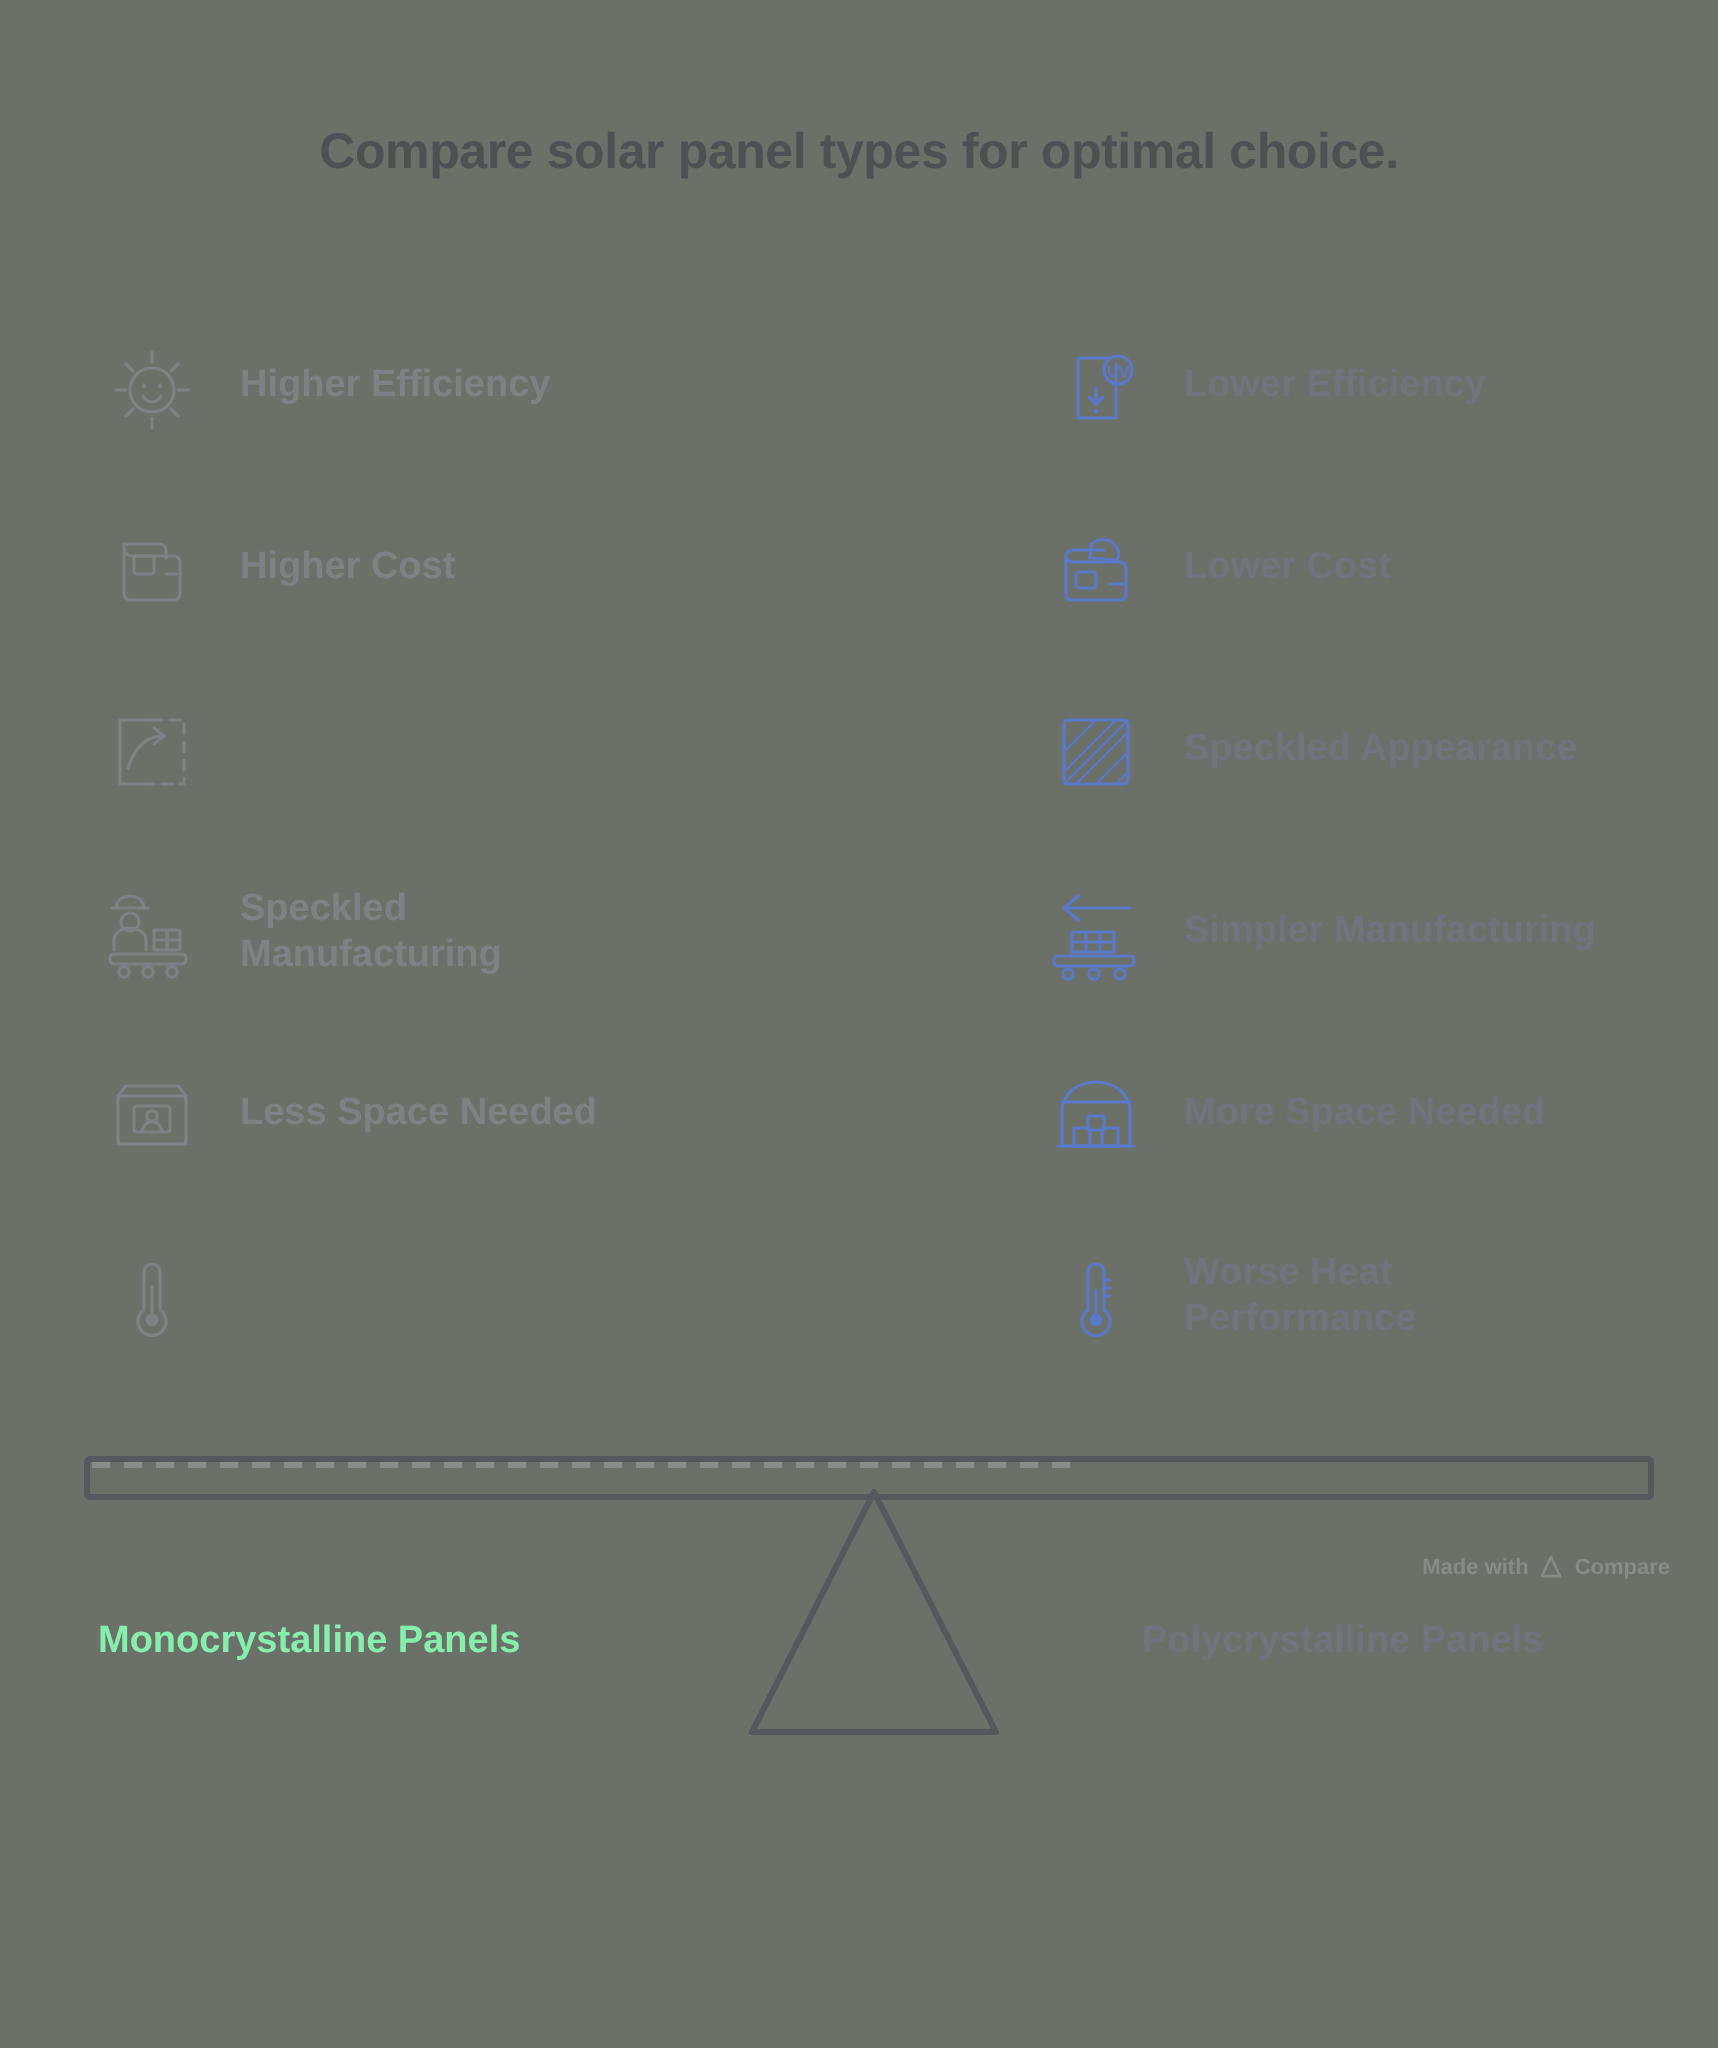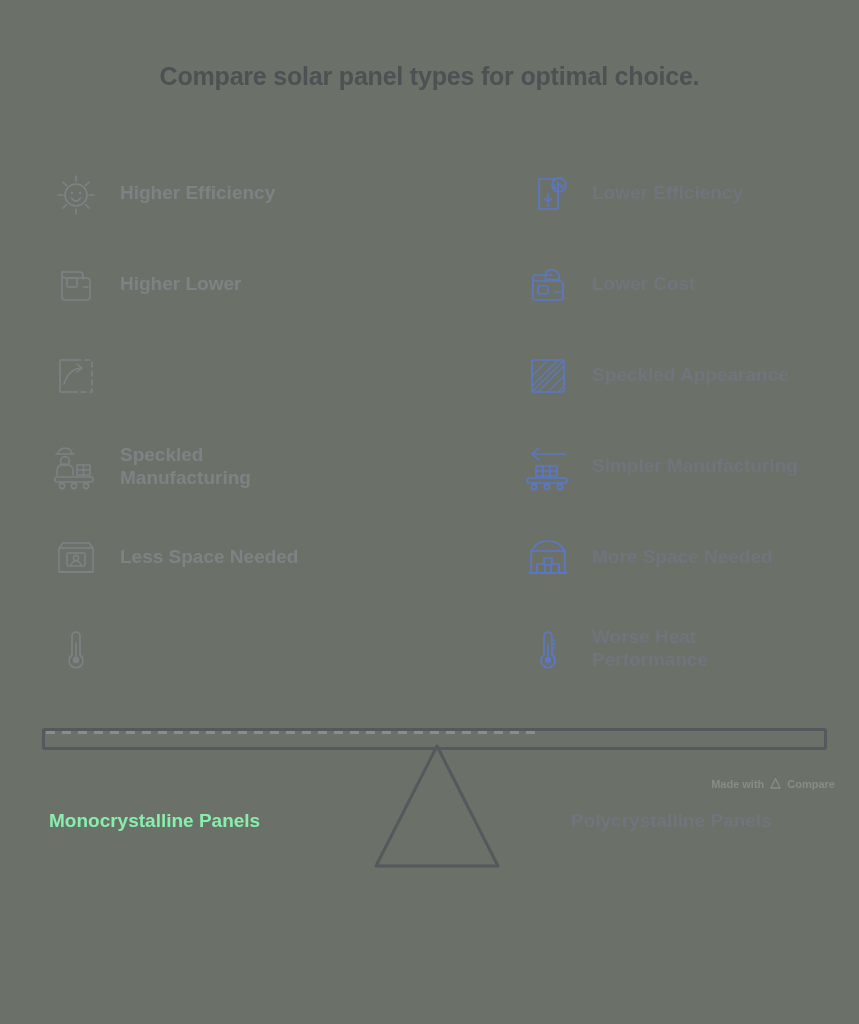--- a/index.html
+++ b/index.html
@@ -150,21 +150,21 @@
 
       <div class="row">
         <span class="icon-box">
           <svg width="52" height="52" viewBox="0 0 52 52" fill="none" stroke="#7e8285" stroke-width="1.6" stroke-linejoin="round" stroke-linecap="round">
             <path d="M12 13h18a3 3 0 0 1 3 3v4"></path>
             <path d="M12 13v25a3 3 0 0 0 3 3h22a3 3 0 0 0 3-3V22a3 3 0 0 0-3-3H16a4 4 0 0 1-4-4"></path>
             <rect x="17" y="19" width="10" height="9" rx="1.5"></rect>
             <path d="M33 28h5"></path>
           </svg>
         </span>
-        <span class="row-label label-mono">Higher Lower</span>
+        <span class="row-label label-mono">Higher Cost</span>
       </div>
 
       <div class="row">
         <span class="icon-box">
           <svg width="52" height="52" viewBox="0 0 52 52" fill="none" stroke="#7e8285" stroke-width="1.6" stroke-linejoin="round" stroke-linecap="round">
             <path d="M26 10H10v32h16"></path>
             <path d="M26 10h16v32H26" stroke-dasharray="5 4"></path>
             <path d="M14 34c4-12 10-16 18-16"></path>
             <path d="M27 14l5 4-5 4"></path>
           </svg>

